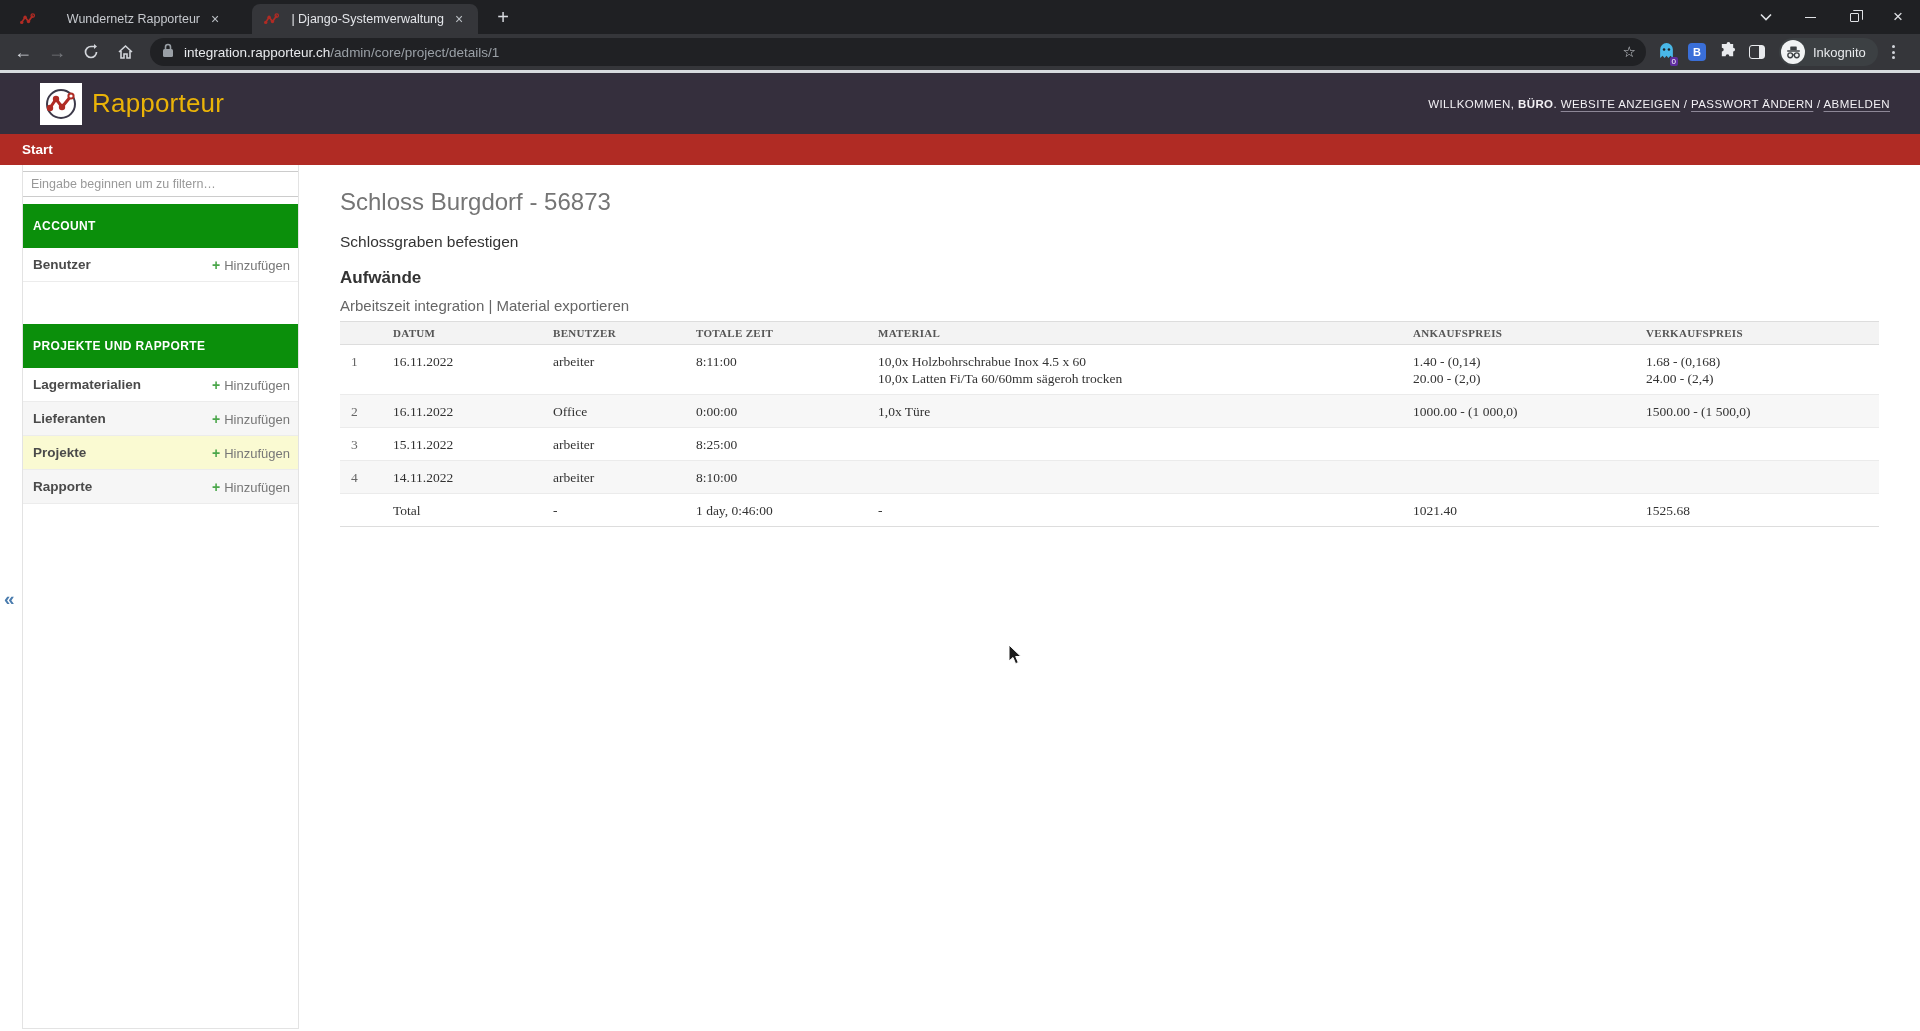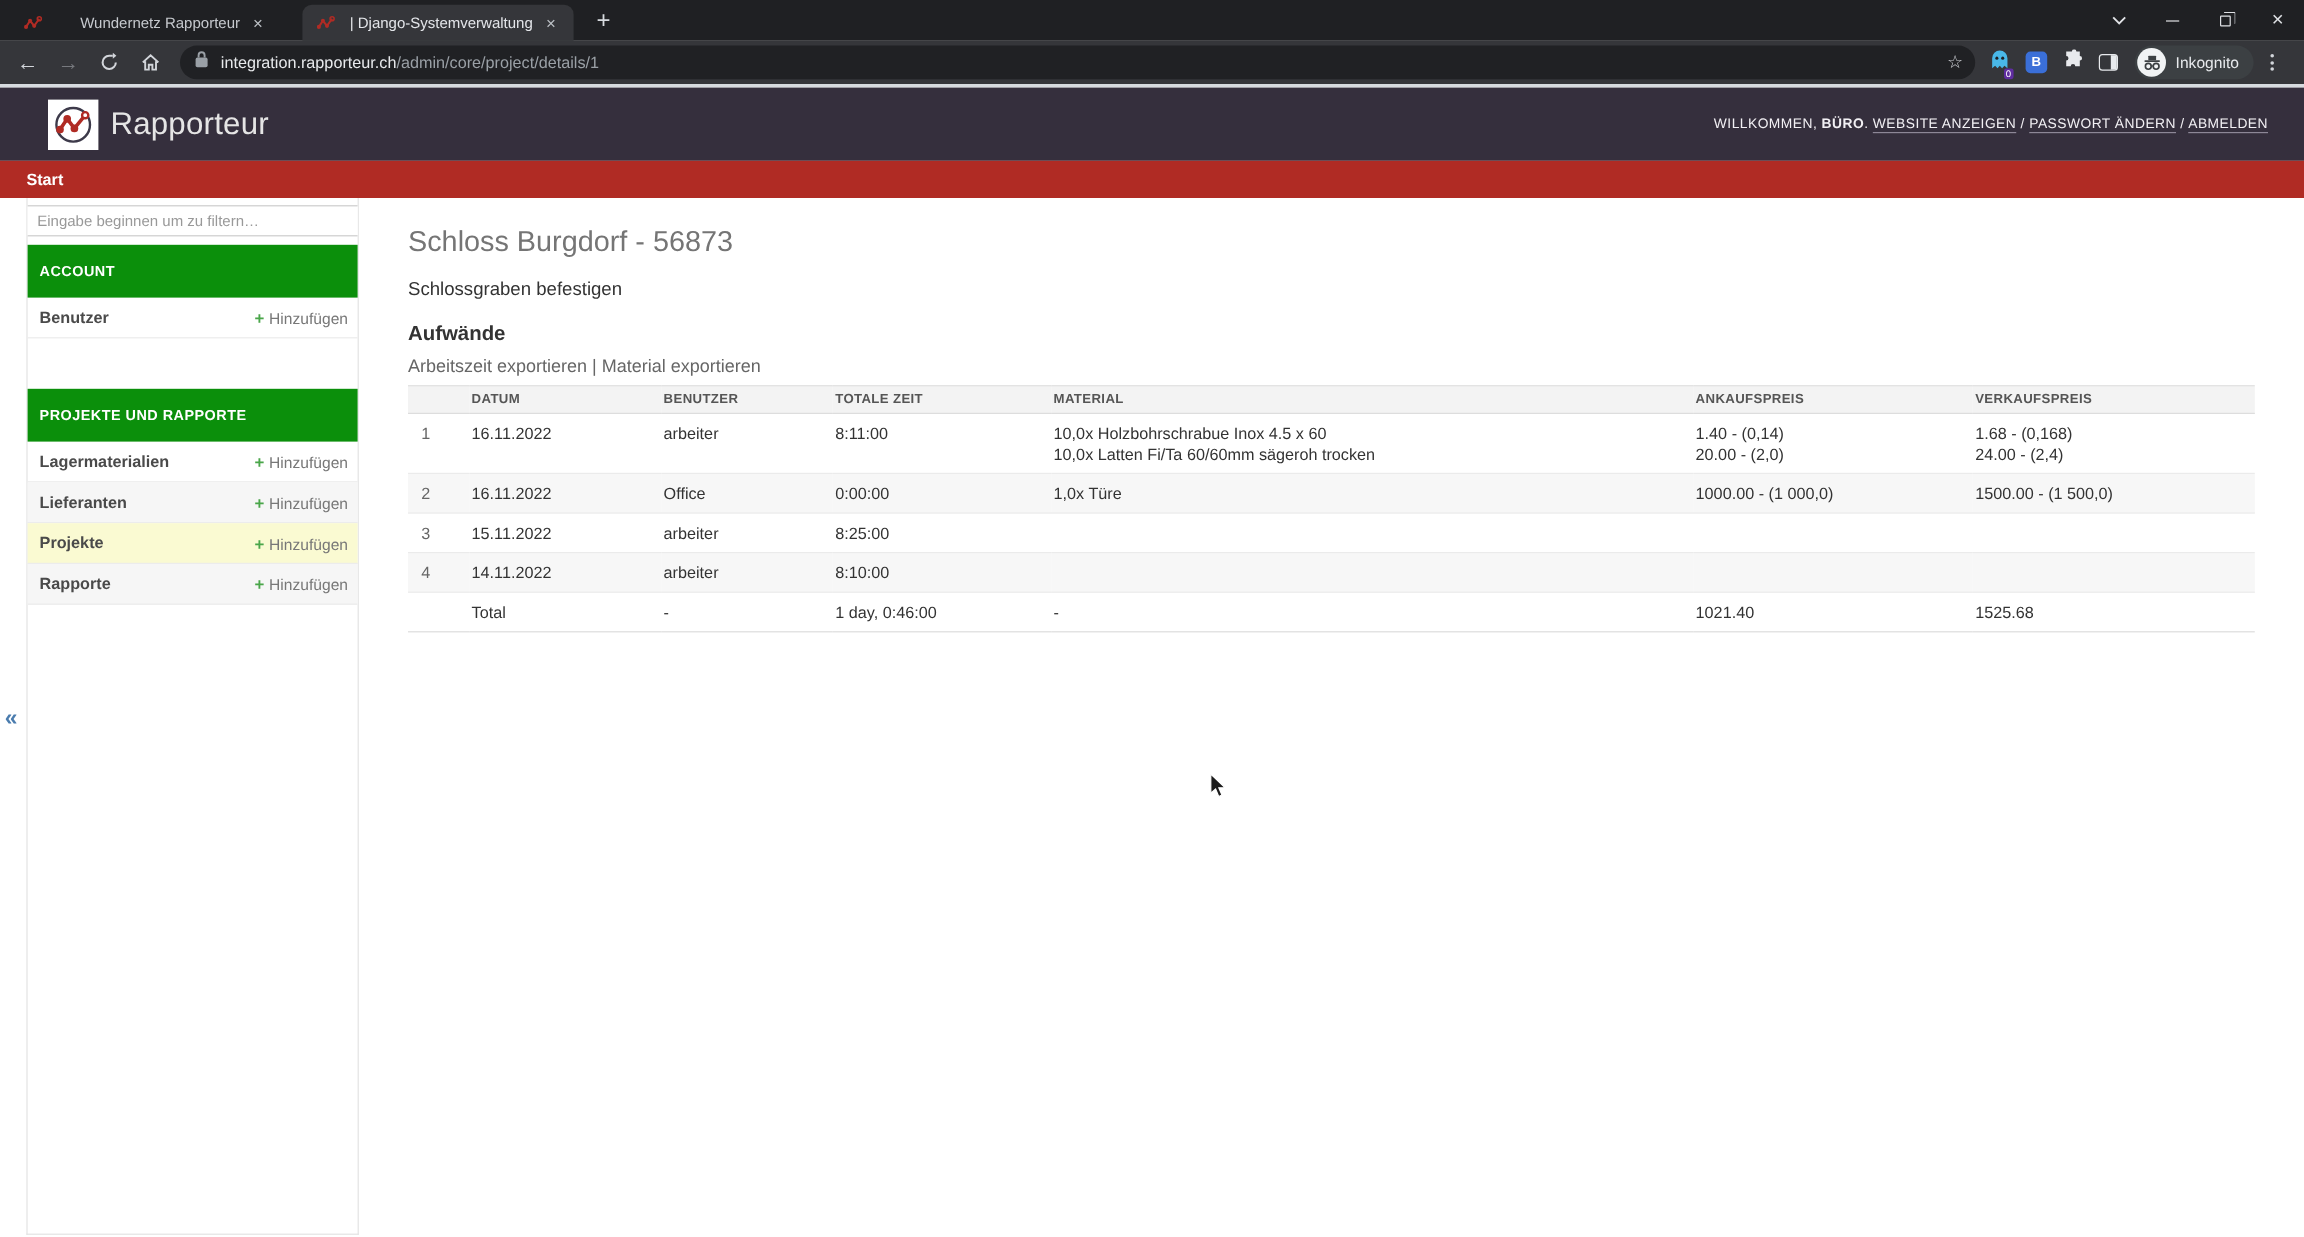--- a/index.html
+++ b/index.html
@@ -52,21 +52,21 @@
   .incog-label { color:#e8eaed; font-size:13px; }
   .kebab { display:flex; flex-direction:column; gap:2.5px; margin:0 16px 0 14px; }
   .kebab i { width:3px; height:3px; border-radius:50%; background:#d2d5da; }
   .chrome-divider { position:absolute; left:0; top:70px; width:1920px; height:3px; background:#d7dbdf; }
 
   
   .app-header { position:absolute; left:0; top:73px; width:1920px; height:61px; background:#352f3d;
                 display:flex; align-items:center; }
   .logo-box { width:42px; height:42px; background:#fff; margin-left:40px; display:flex;
               align-items:center; justify-content:center; }
-  .brand { color:#e5e5e5; font-size:26px; font-weight:400; margin-left:10px; letter-spacing:0.2px; }
+  .brand { color:#eab308; font-size:26px; font-weight:400; margin-left:10px; letter-spacing:0.2px; }
   .user-tools { margin-left:auto; margin-right:30px; color:#f2f0f4; font-size:11.5px; letter-spacing:0.4px; }
   .user-tools b { font-weight:bold; }
   .user-tools a { color:#f2f0f4; text-decoration:underline; text-underline-offset:3px; text-decoration-color:#8d8797; }
 
   
   .crumb-bar { position:absolute; left:0; top:134px; width:1920px; height:31px; background:#b02b24;
                display:flex; align-items:center; }
   .crumb-start { color:#fff; font-size:13.5px; font-weight:bold; margin-left:22px; }
 
   
@@ -92,21 +92,21 @@
 
   
   .main { position:absolute; left:340px; top:188px; width:1539px; }
   .page-title { color:#757575; font-size:24px; font-weight:400; }
   .subtitle { color:#333; font-size:15.5px; margin-top:17px; }
   .section-heading { color:#333; font-size:17px; font-weight:bold; margin-top:17px; }
   .export-line { color:#666; font-size:15px; margin-top:9px; }
   .export-line a { color:#666; text-decoration:none; }
 
   table.aufw { border-collapse:collapse; table-layout:fixed; width:1539px; margin-top:7px;
-               font-size:13.5px; color:#333; }
+               font-size:13.5px; color:#333;font-family:Liberation Serif, serif; }
   table.aufw th { background:#f3f3f3; border-top:1px solid #ddd; border-bottom:1px solid #ddd;
                   font-size:11px; color:#555; text-align:left; font-weight:bold; letter-spacing:0.3px;
                   padding:5px 2px; }
   table.aufw td { border-bottom:1px solid #ebebeb; vertical-align:top; padding:8px 2px 7px;
                   line-height:17px; }
   table.aufw td.rownum { color:#666; }
   table.aufw th.c0, table.aufw td.c0 { padding-left:11px; }
   table.aufw tr.total td { border-bottom:1px solid #ddd; }
 
   
@@ -277,21 +277,21 @@
     </div>
   </div>
 </div>
 <div class="collapse-toggle">«</div>
 
 <div class="main">
   <div class="page-title">Schloss Burgdorf - 56873</div>
   <div class="subtitle">Schlossgraben befestigen</div>
   <div class="section-heading">Aufwände</div>
   <div class="export-line">
-    <a href="#">Arbeitszeit exportieren</a>
+    <a href="#">Arbeitszeit integration</a>
     <span>|</span>
     <a href="#">Material exportieren</a>
   </div>
 
   <table class="aufw">
     <colgroup>
         <col style="width:51px">
         <col style="width:160px">
         <col style="width:143px">
         <col style="width:182px">

